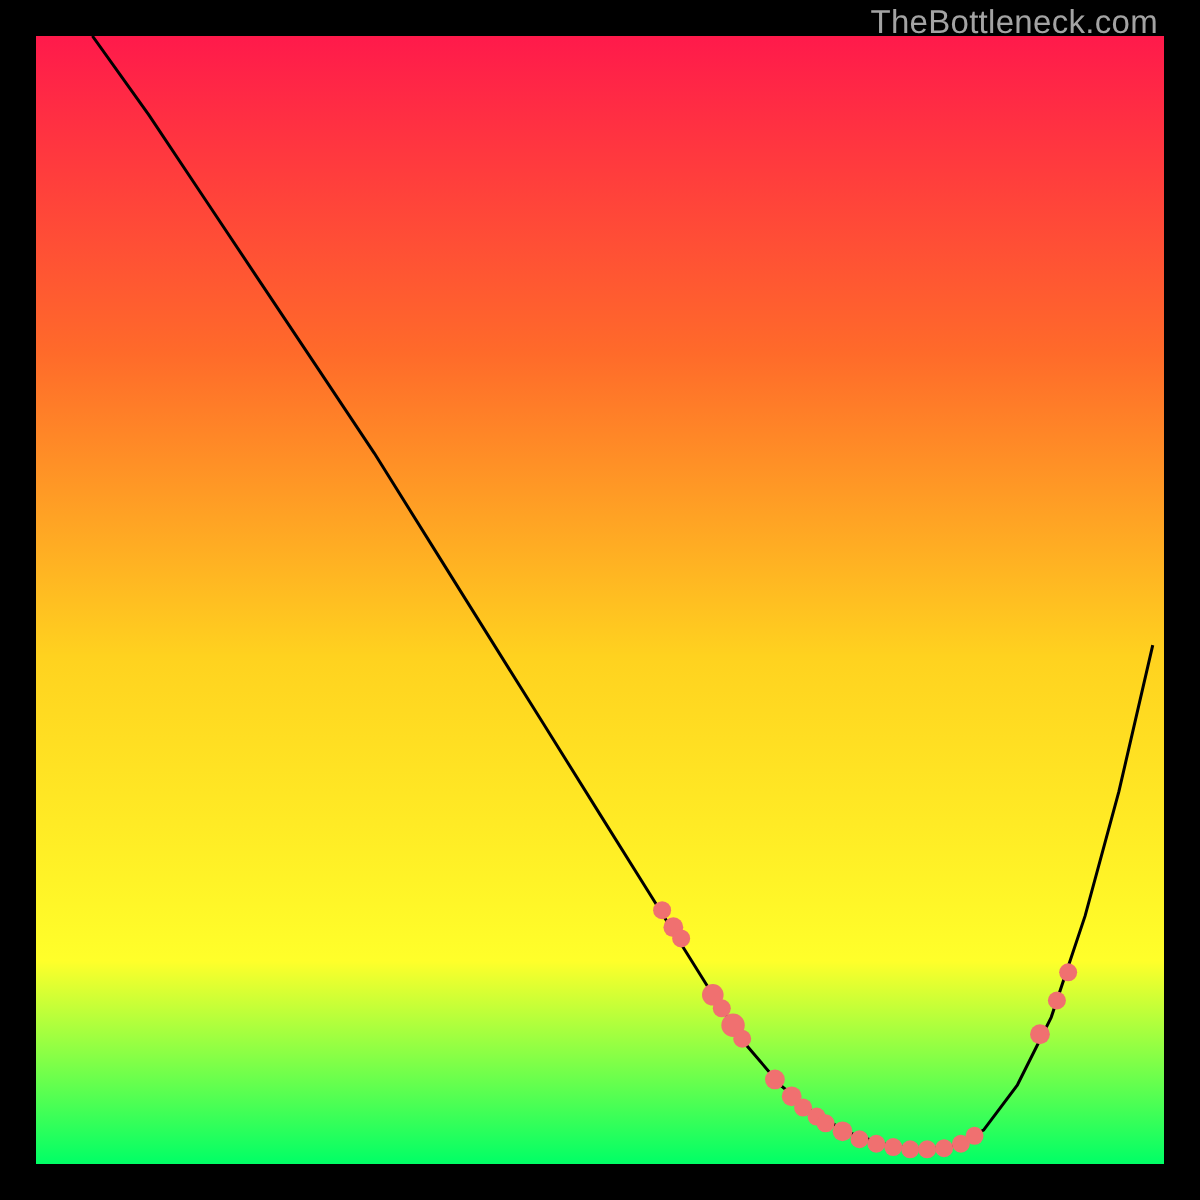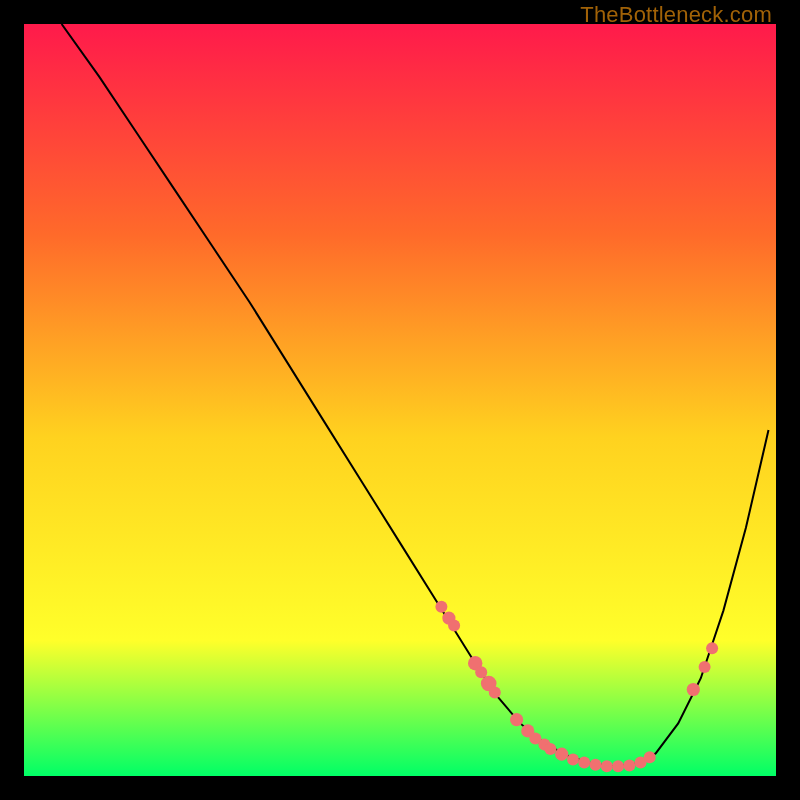--- a/index.html
+++ b/index.html
@@ -23,21 +23,21 @@
     position: absolute;
     left: 0;
     top: 0;
     width: 752px;
     height: 752px;
   }
   .watermark {
     position: absolute;
     top: 2px;
     right: 28px;
-    color: #a16207;
+    color: #a3a3a3;
     font-size: 22px;
     font-weight: 500;
     letter-spacing: 0.2px;
   }
 </style>
 </head>
 <body>
 
 <div class="watermark">TheBottleneck.com</div>
 

